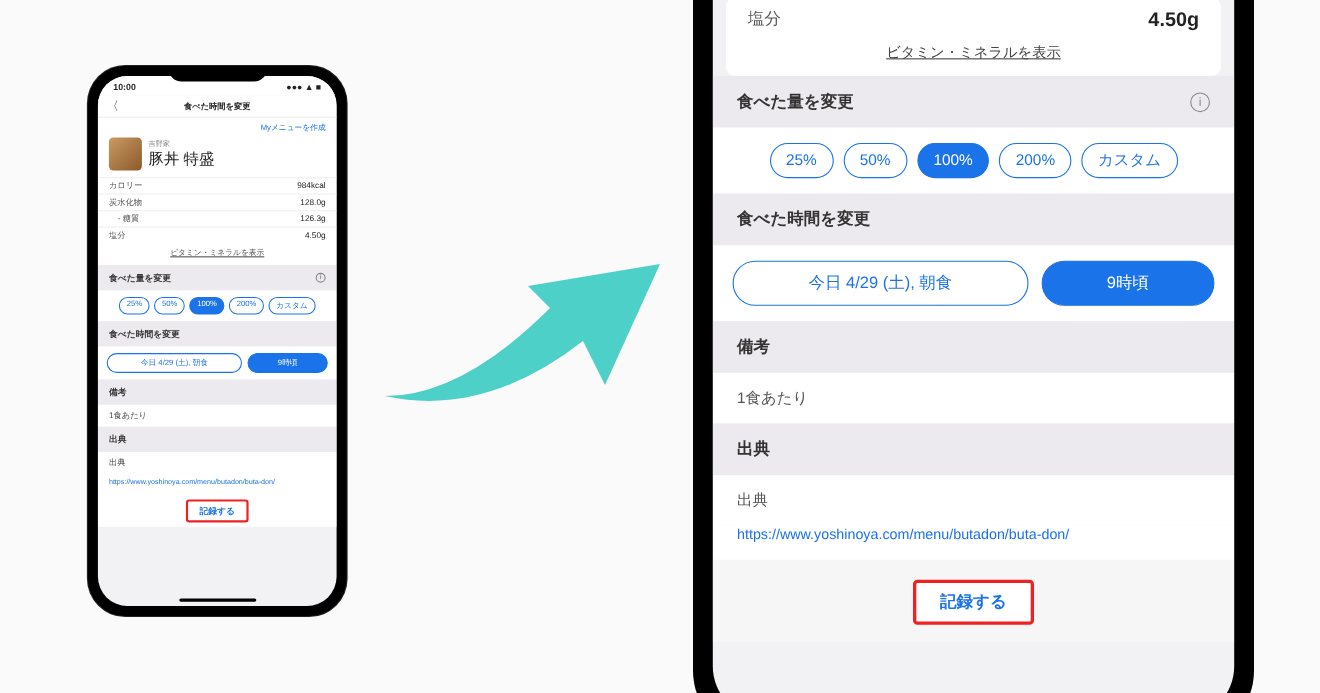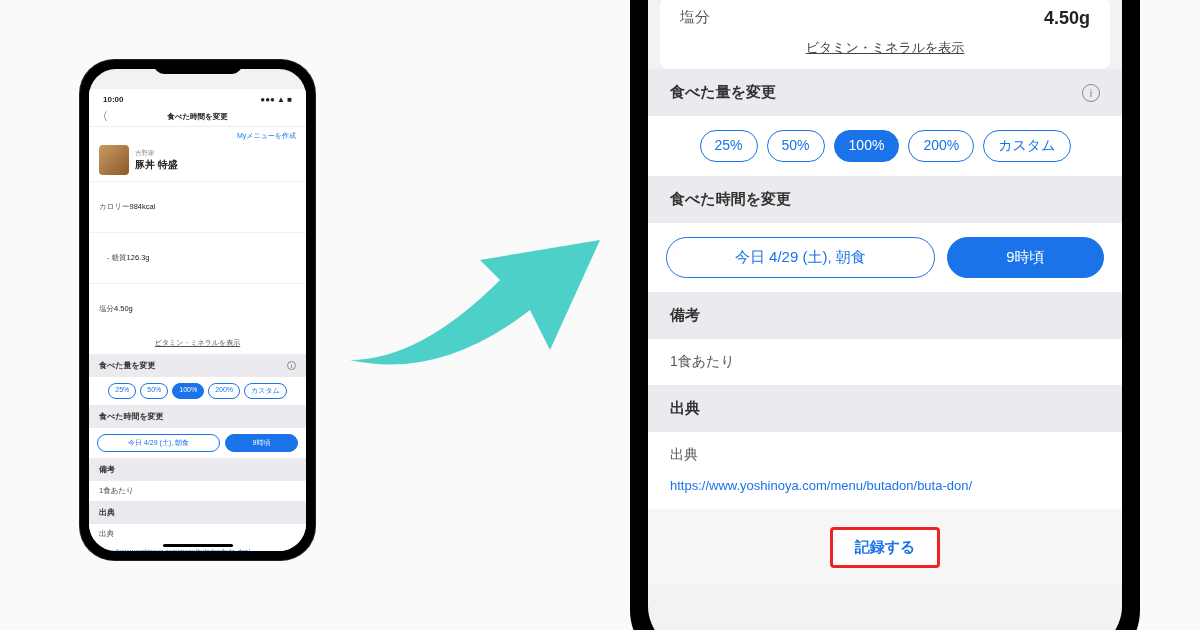--- a/index.html
+++ b/index.html
@@ -30,33 +30,33 @@
     color: #222;
   }
   .phone-small .notch {
     position: absolute; top:0; left:50%; transform:translateX(-50%);
     width: 90px; height: 14px; background:#000;
     border-bottom-left-radius: 12px; border-bottom-right-radius: 12px;
     z-index: 5;
   }
   .phone-small .statusbar {
     height: 18px; display:flex; align-items:center; justify-content:space-between;
-    padding: 2px 14px 0; font-size:8px; font-weight:600; background:#fff;margin-top:20px;
+    padding: 2px 14px 0; font-size:8px; font-weight:600; background:#fff;
   }
   .phone-small .navbar {
     background:#fff; display:flex; align-items:center; justify-content:center;
     position:relative; height:20px; border-bottom:1px solid #eee;
   }
   .phone-small .back { position:absolute; left:8px; font-size:11px; color:#333; }
   .phone-small .mylink { text-align:right; color:#1a73e8; font-size:7px; padding:4px 10px 0; background:#fff; }
   .phone-small .foodhead { display:flex; align-items:center; gap:6px; background:#fff; padding:4px 10px 6px; }
   .phone-small .thumb { width:30px; height:30px; background:linear-gradient(135deg,#c99b63,#8a5a2a); border-radius:4px; }
   .phone-small .brand { color:#888; font-size:6.5px; }
-  .phone-small .foodname { font-weight:700; font-size:10px; }
-  .phone-small .nrow { display:flex; padding:20px 10px; background:#fff; font-size:7.5px; border-top:1px solid #f1f1f1;}
+  .phone-small .foodname { font-weight:400; font-size:14px; }
+  .phone-small .nrow { display:flex; justify-content:space-between; padding:2px 10px; background:#fff; font-size:7.5px; border-top:1px solid #f1f1f1;}
   .phone-small .nrow span:first-child { color:#555; }
   .phone-small .nrow .sub { padding-left:8px; color:#777; }
   .phone-small .vitlink { text-align:center; font-size:7px; color:#555; text-decoration:underline; padding:4px 0 6px; background:#fff; }
   .phone-small .sect { background:#eceaee; color:#333; font-weight:600; padding:6px 10px; font-size:8px; display:flex; justify-content:space-between; align-items:center;}
   .phone-small .sect .info { width:9px;height:9px;border:1px solid #888;border-radius:50%;display:flex;align-items:center;justify-content:center;font-size:6px;color:#888;}
   .phone-small .pills { background:#fff; padding:6px 8px; display:flex; gap:4px; justify-content:center; }
   .phone-small .pill { border:1px solid #1a73e8; color:#1a73e8; border-radius:10px; padding:2px 6px; font-size:7px; }
   .phone-small .pill.sel { background:#1a73e8; color:#fff; }
   .phone-small .timerow { background:#fff; padding:6px 8px; display:flex; gap:5px; }
   .phone-small .timebtn { flex:1; border:1px solid #1a73e8; color:#1a73e8; border-radius:12px; padding:3px 4px; text-align:center; font-size:7px; }
@@ -130,20 +130,24 @@
       <div>
         <div class="brand">吉野家</div>
         <div class="foodname">豚丼 特盛</div>
       </div>
     </div>
     <div class="nrow">
         <span>カロリー</span>
         <span>984kcal</span>
       </div>
     <div class="nrow">
+        <span>炭水化物</span>
+        <span>128.0g</span>
+      </div>
+    <div class="nrow">
         <span class="sub">- 糖質</span>
         <span>126.3g</span>
       </div>
     <div class="nrow">
         <span>塩分</span>
         <span>4.50g</span>
       </div>
     <div class="vitlink">ビタミン・ミネラルを表示</div>
 
     <div class="sect">

